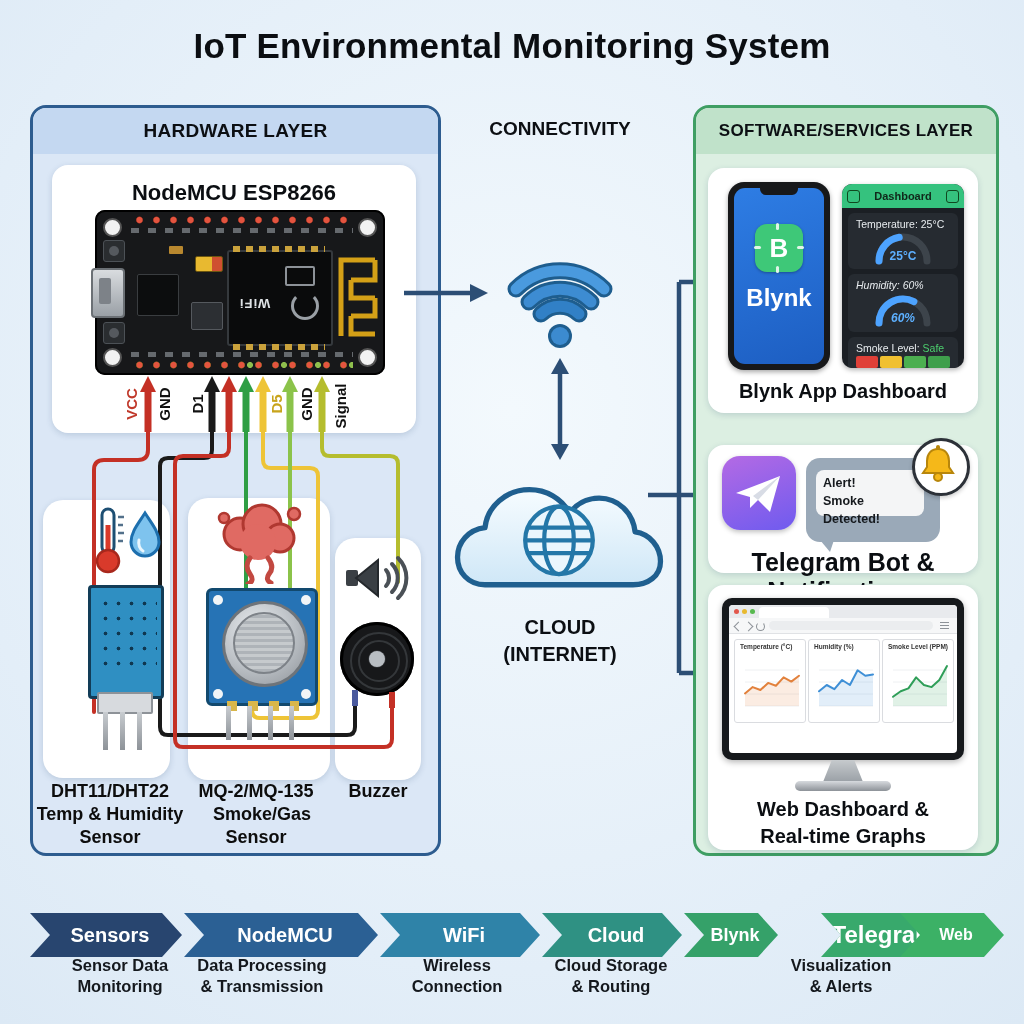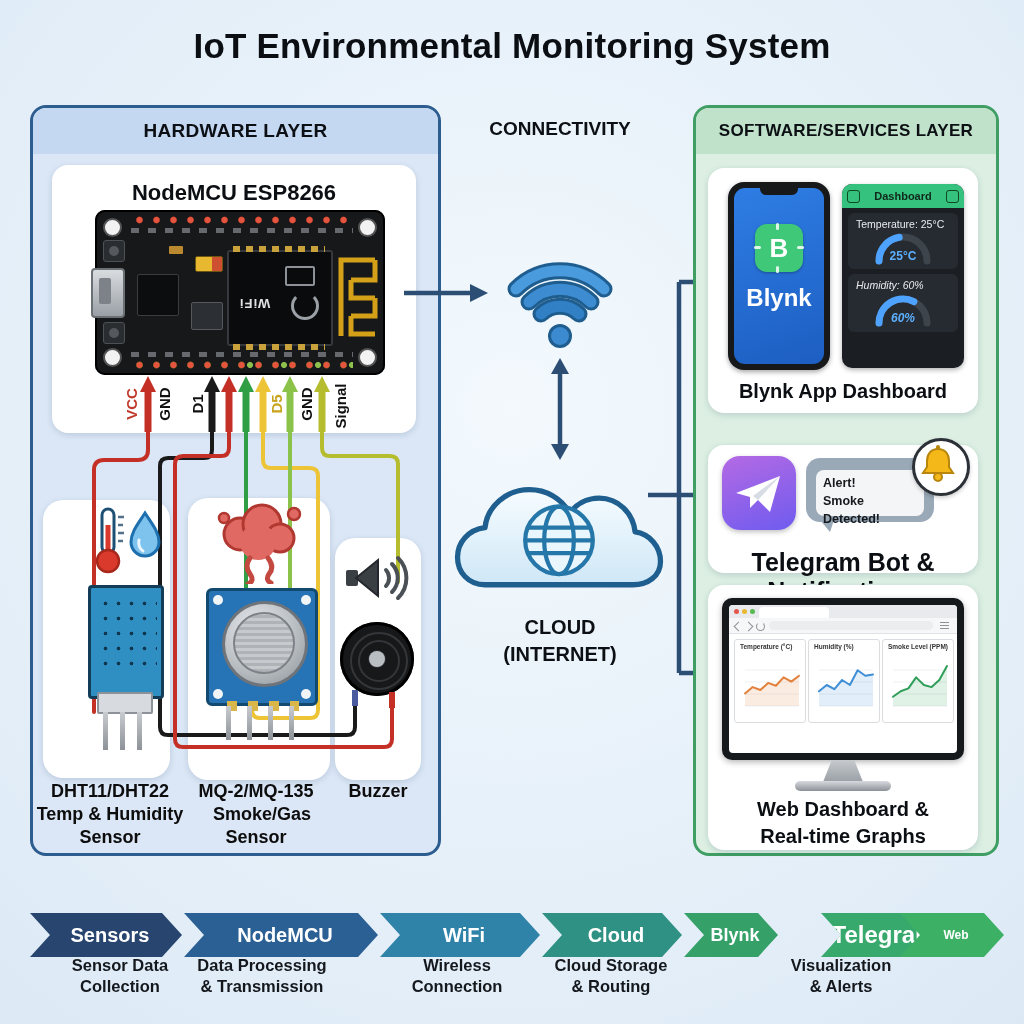--- a/index.html
+++ b/index.html
@@ -281,31 +281,44 @@
       </svg>
     </div>
     <div class="gaugecard" style="top:90px;height:58px;font-style:italic;">
       <div class="gauge-lbl">Humidity: 60%</div>
       <svg class="abs" style="left:13px;top:17px;" width="84" height="38" viewBox="0 0 84 38">
         <path d="M18,32 A24,24 0 0 1 66,32" fill="none" stroke="#3d444b" stroke-width="7" stroke-linecap="round"></path>
         <path d="M18,32 A24,24 0 0 1 52.9,10.6" fill="none" stroke="#4da3ff" stroke-width="7" stroke-linecap="round"></path>
         <text x="42" y="31" text-anchor="middle" fill="#5db0ff" font-size="12" font-weight="bold">60%</text>
       </svg>
     </div>
+    <div class="gaugecard" style="top:153px;height:42px;">
+      <div class="gauge-lbl">
+        <span>Smoke Level:</span>
+        <span style="color:#4ccf6e;">Safe</span>
+      </div>
+      <div class="abs" style="left:8px;top:19px;right:8px;height:12px;display:flex;gap:2px;">
+        <div style="flex:1;background:#e04038;border-radius:2px;"></div>
+        <div style="flex:1;background:#f0c030;border-radius:2px;"></div>
+        <div style="flex:1;background:#4caf50;border-radius:2px;"></div>
+        <div style="flex:1;background:#3f9f4c;border-radius:2px;"></div>
+      </div>
+
+    </div>
   </div>
   <div class="ctitle" style="left:708px;top:380px;width:270px;font-size:20px;color:#0b0e12;">Blynk App Dashboard</div>
 
   <div class="card" style="left:708px;top:445px;width:270px;height:128px;"></div>
   <div class="abs" style="left:722px;top:456px;width:74px;height:74px;border-radius:18px;background:linear-gradient(160deg,#b46ae4,#6f5bef);box-shadow:0 2px 5px rgba(0,0,0,.25);">
     <svg width="74" height="74" viewBox="0 0 74 74">
       <polygon points="14,37 58,20 48,56 36,44 28,52 28,41" fill="#fff"></polygon>
       <polygon points="36,44 58,20 31,40" fill="#d8dce5"></polygon>
     </svg>
   </div>
-  <div class="abs" style="left:806px;top:458px;width:128px;height:64px;background:#9aa9b8;border-radius:14px;">
+  <div class="abs" style="left:806px;top:458px;width:128px;height:84px;background:#9aa9b8;border-radius:14px;padding-left:6px;">
     <div class="abs" style="left:14px;bottom:-10px;width:0;height:0;border-left:10px solid transparent;border-right:4px solid transparent;border-top:12px solid #9aa9b8;"></div>
     <div class="abs" style="left:10px;top:12px;width:108px;height:46px;background:#f4f5f6;border-radius:8px;padding:4px 7px;box-sizing:border-box;font-size:12.5px;font-weight:700;color:#15191d;line-height:18px;">
       <span style="display:block;">Alert!</span>
       <span style="display:block;">Smoke Detected!</span>
     </div>
   </div>
   <div class="abs" style="left:912px;top:438px;width:52px;height:52px;border-radius:50%;background:#fff;border:3px solid #2c3138;box-shadow:0 2px 4px rgba(0,0,0,.2);">
     <svg width="46" height="46" viewBox="0 0 46 46">
       <path d="M23,8 c7,0 11,5 11,12 v6 l4,6 H8 l4,-6 v-6 c0,-7 4,-12 11,-12 z" fill="#f5b819" stroke="#b8860b" stroke-width="2"></path>
       <circle cx="23" cy="36" r="4" fill="#f5b819" stroke="#b8860b" stroke-width="2"></circle>
@@ -377,28 +390,28 @@
       </div>
     <div class="chev" style="left: 542px; width: 140px; background: rgb(47, 145, 131);">
         <span>Cloud</span>
       </div>
     <div class="chev" style="left: 684px; width: 94px; font-size: 18px; background: rgb(53, 161, 105);">
         <span>Blynk</span>
       </div>
     <div class="chev" style="left: 821px; width: 118px; font-size: 24px; background: rgb(56, 169, 108);">
         <span>Telegram</span>
       </div>
-    <div class="chev" style="left: 900px; width: 104px; font-size: 12px; background: rgb(60, 177, 102);">
+    <div class="chev" style="left: 900px; width: 104px; font-size: 16px; background: rgb(60, 177, 102);">
         <span>Web</span>
       </div>
   </div>
 
   <div class="flow-caption" style="left:120px;top:955px;width:160px;">
     <span style="display:block;">Sensor Data</span>
-    <span style="display:block;">Collection</span>
+    <span style="display:block;">Monitoring</span>
   </div>
   <div class="flow-caption" style="left:262px;top:955px;width:180px;">
     <span style="display:block;">Data Processing</span>
     <span style="display:block;">&amp; Transmission</span>
   </div>
   <div class="flow-caption" style="left:457px;top:955px;width:140px;">
     <span style="display:block;">Wireless</span>
     <span style="display:block;">Connection</span>
   </div>
   <div class="flow-caption" style="left:611px;top:955px;width:160px;">

